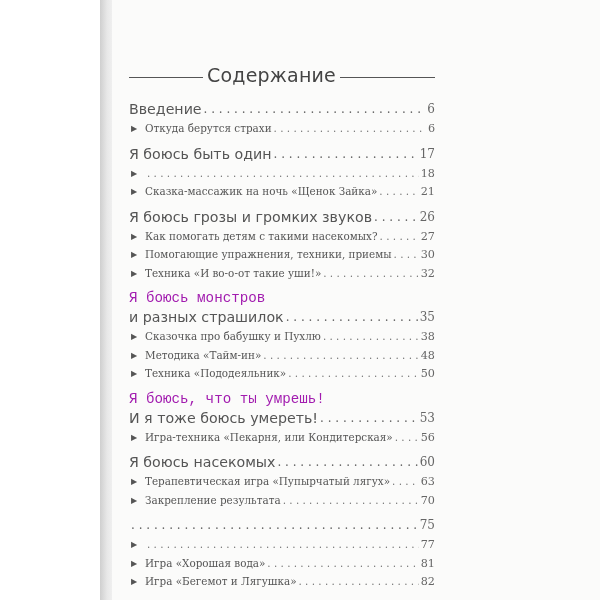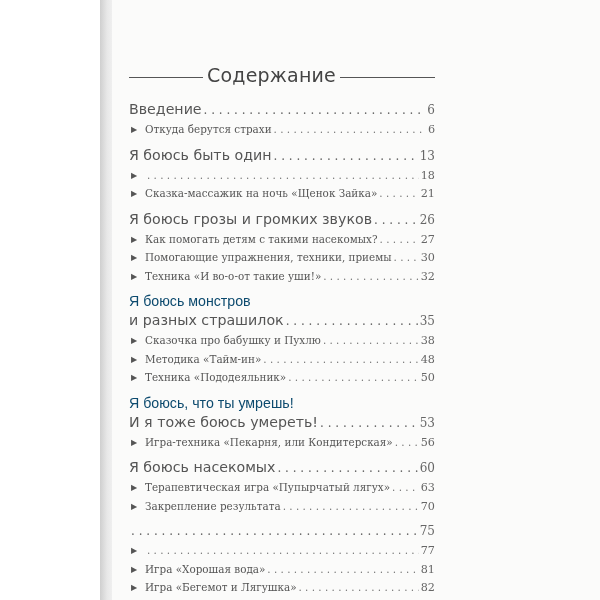--- a/index.html
+++ b/index.html
@@ -41,26 +41,26 @@
     letter-spacing: 3.3px; color: #777;
   }
   .entry .leader::before {
     content: ". . . . . . . . . . . . . . . . . . . . . . . . . . . . . . . . . . . . . . . . . . . . . . . . . . . . . . . . . . .";
     letter-spacing: 0;
   }
   .entry .page-num { flex: 0 0 auto; text-align: right; }
   .head {
     font-family: "DejaVu Sans", sans-serif;
     font-size: 14.2px; color: #555; line-height: 19px;
-    margin-top: 6px; margin-bottom: 1px;
+    margin-top: 6px; margin-bottom: 1px; align-items: center;
   }
   .head .page-num, .head .leader { font-family: "DejaVu Serif", serif; font-size: 12px; color: #666; }
   .head-line1 {
-    font-family: Liberation Sans, sans-serif;
-    font-size: 14.2px; color: #0c4a6e; line-height: 19px;
+    font-family: Liberation Mono, monospace;
+    font-size: 14.2px; color: #a21caf; line-height: 19px;
     margin-top: 6px;
   }
   .head.cont { margin-top: 0; }
   .sub {
     font-family: "DejaVu Serif", serif;
     font-size: 10.4px; color: #555; line-height: 17.5px;
   }
   .sub .bullet {
     flex: 0 0 14px; font-size: 8px; color: #555; position: relative; top: -1px; padding-left: 2px;
   }
@@ -90,21 +90,21 @@
       <span class="label">Откуда берутся страхи</span>
       <span class="leader"></span>
       <span class="page-num">6</span>
     </div>
   </div>
 
   <div class="section">
     <div class="entry head">
       <span class="label">Я боюсь быть один</span>
       <span class="leader"></span>
-      <span class="page-num">13</span>
+      <span class="page-num">17</span>
     </div>
     <div class="entry sub">
       <span class="bullet">▶</span>
       <span class="leader"></span>
       <span class="page-num">18</span>
     </div>
     <div class="entry sub">
       <span class="bullet">▶</span>
       <span class="label">Сказка-массажик на ночь «Щенок Зайка»</span>
       <span class="leader"></span>

